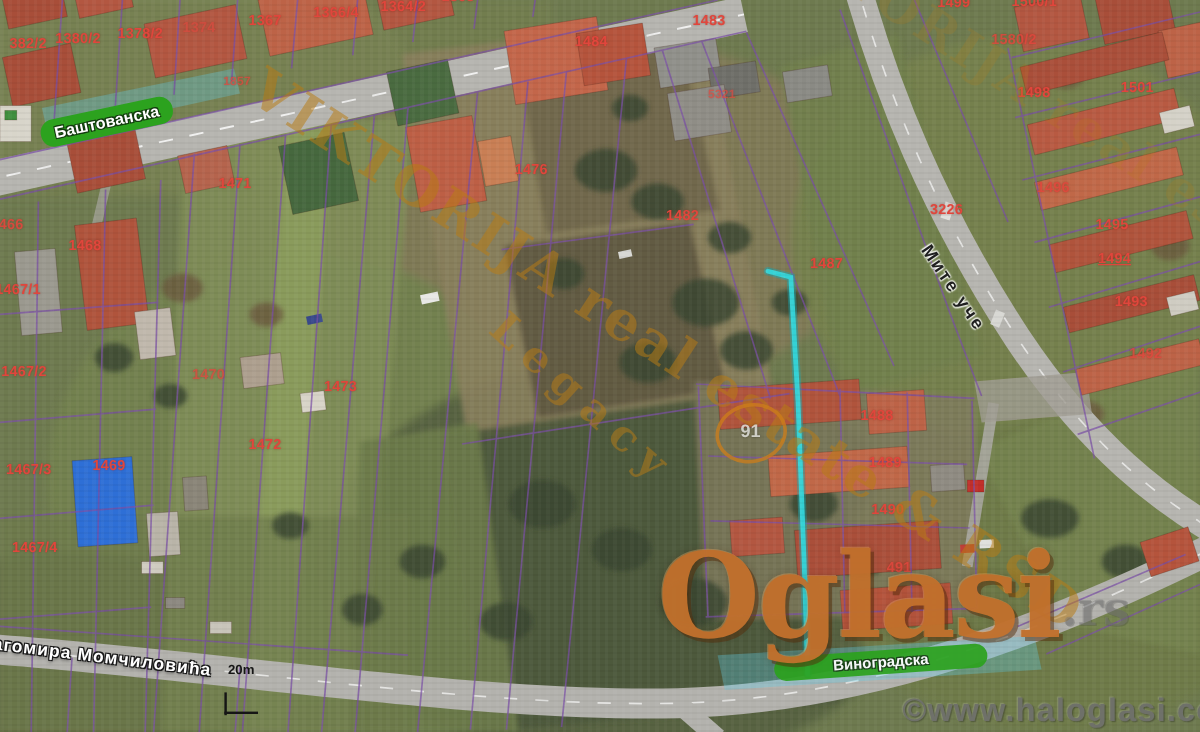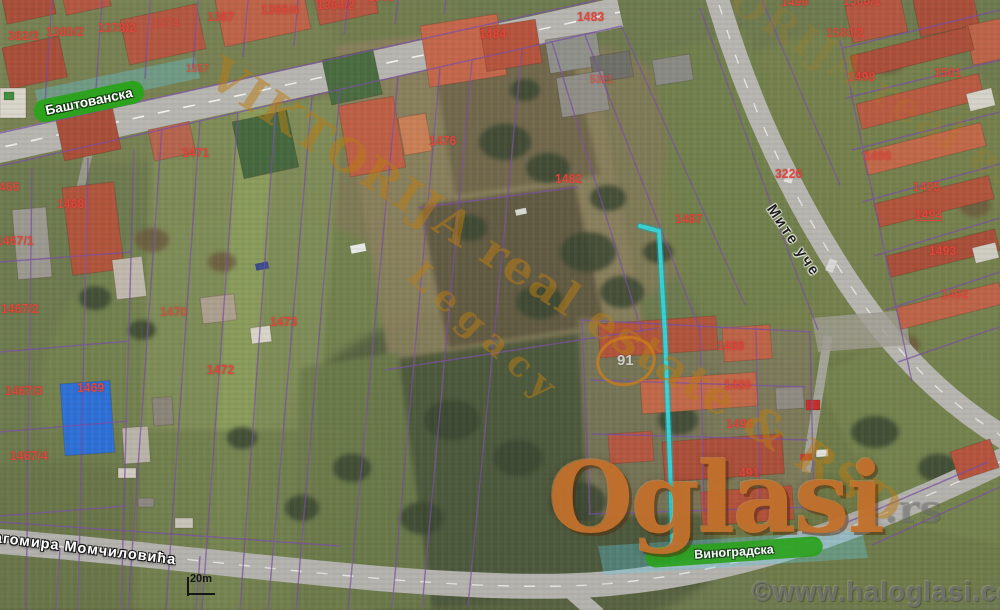--- a/index.html
+++ b/index.html
@@ -44,21 +44,21 @@
       color:rgba(228,228,222,.85);text-shadow:0 0 2px rgba(0,0,0,.4);pointer-events:none;}
   #wm-brand{left:548px;top:449px;font-size:98px;letter-spacing:-2px;line-height:1;
       color:var(--c-brand,#c1702c);opacity:.96;
       text-shadow:3px 3px 0 rgba(84,44,9,.5),-1px -1px 0 rgba(235,170,100,.4),0 0 8px rgba(60,30,5,.25);}
   #wm-brand-tld{left:884px;top:484px;font-size:40px;color:rgba(120,120,120,.45);
       text-shadow:1px 1px 0 rgba(60,60,60,.25);text-align:right;}
   #wm-copyright{left:752px;top:577px;font-family:"Liberation Sans",sans-serif;font-size:27px;
       font-weight:700;letter-spacing:1px;color:#6f6f6f;opacity:.85;
       text-shadow:1px 1px 1px rgba(30,30,30,.4),-1px -1px 1px rgba(220,220,220,.25);}
   
-  #scale-label{position:absolute;left:190px;top:572px;font-size:11px;font-weight:700;color:#151515;}
+  #scale-label{position:absolute;left:190px;top:553px;font-size:11px;font-weight:700;color:#151515;}
   .scale-line{position:absolute;background:#151515;}
   #scale-v{left:187px;top:577px;width:2px;height:19px;}
   #scale-h{left:187px;top:593px;width:28px;height:2px;}
   #attribution{position:absolute;left:2px;top:585px;font-size:11.5px;font-weight:600;
       color:#f5f5f5;white-space:nowrap;text-shadow:0 1px 2px rgba(0,0,0,.75);}
   #attribution .authority{color:#ff6a5e;filter:blur(.4px);}
   #attribution .link{color:#4cc8d8;filter:blur(.8px);}
 </style>
 </head>
 <body>

